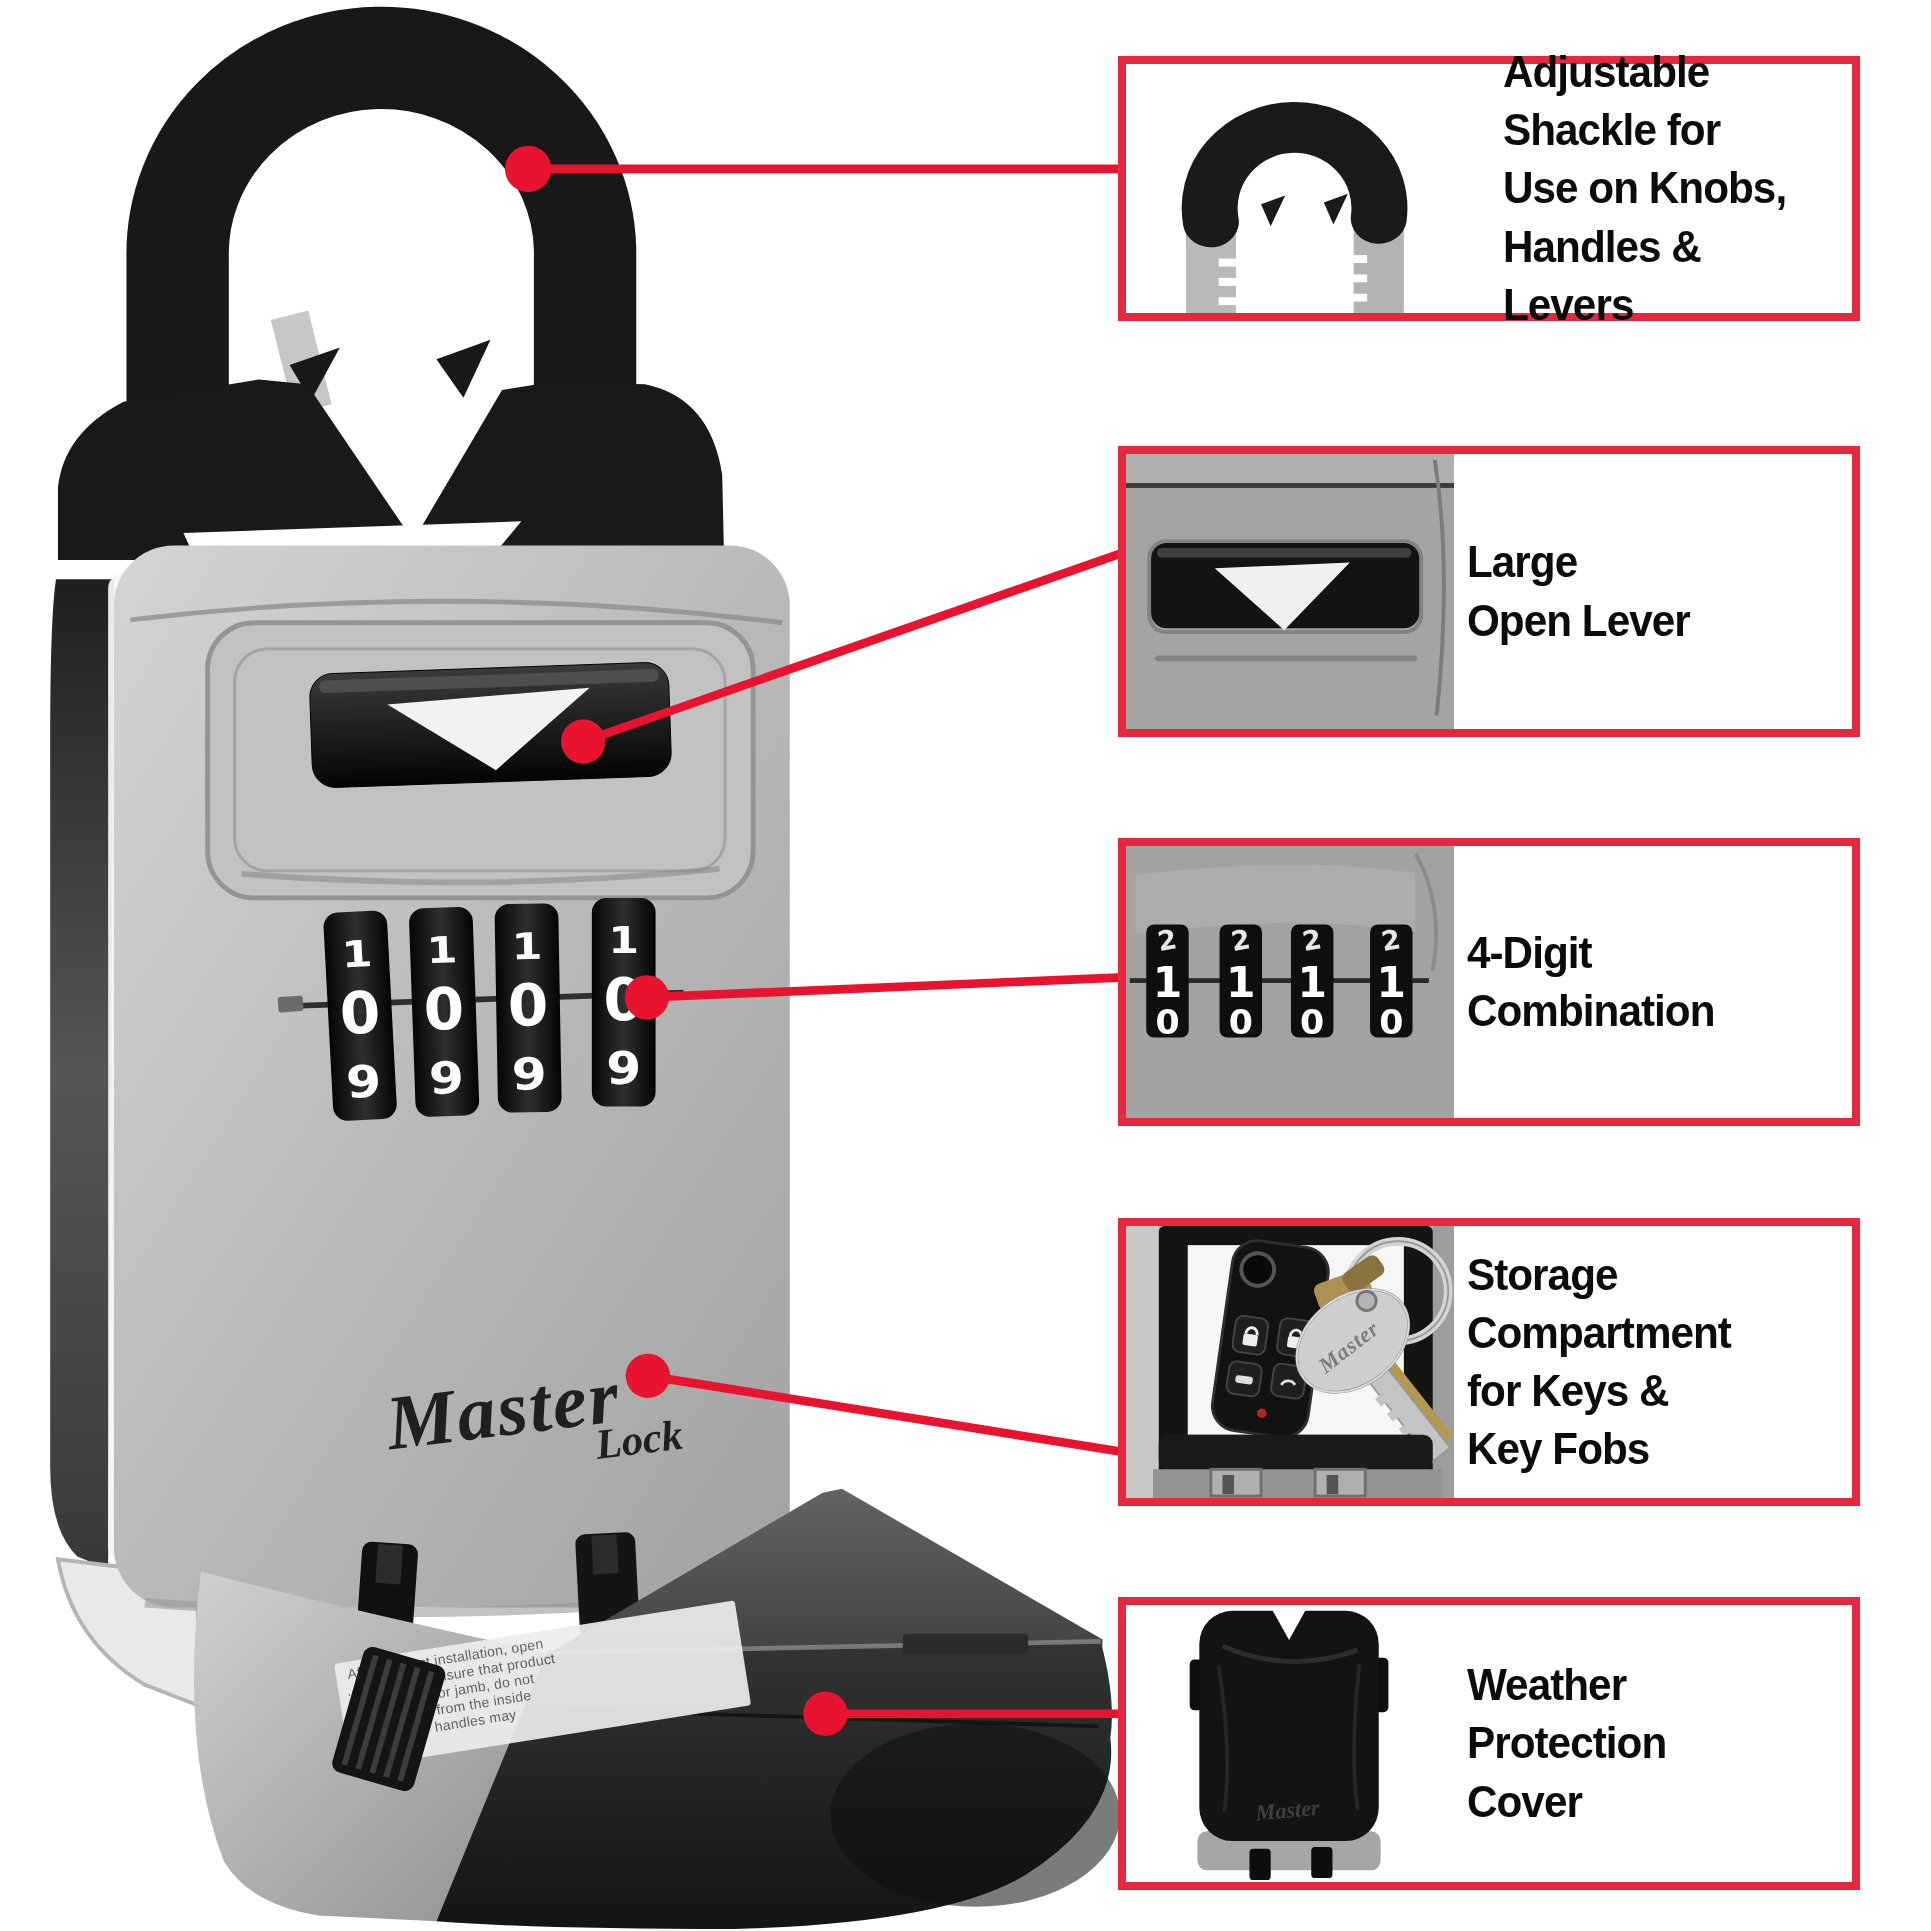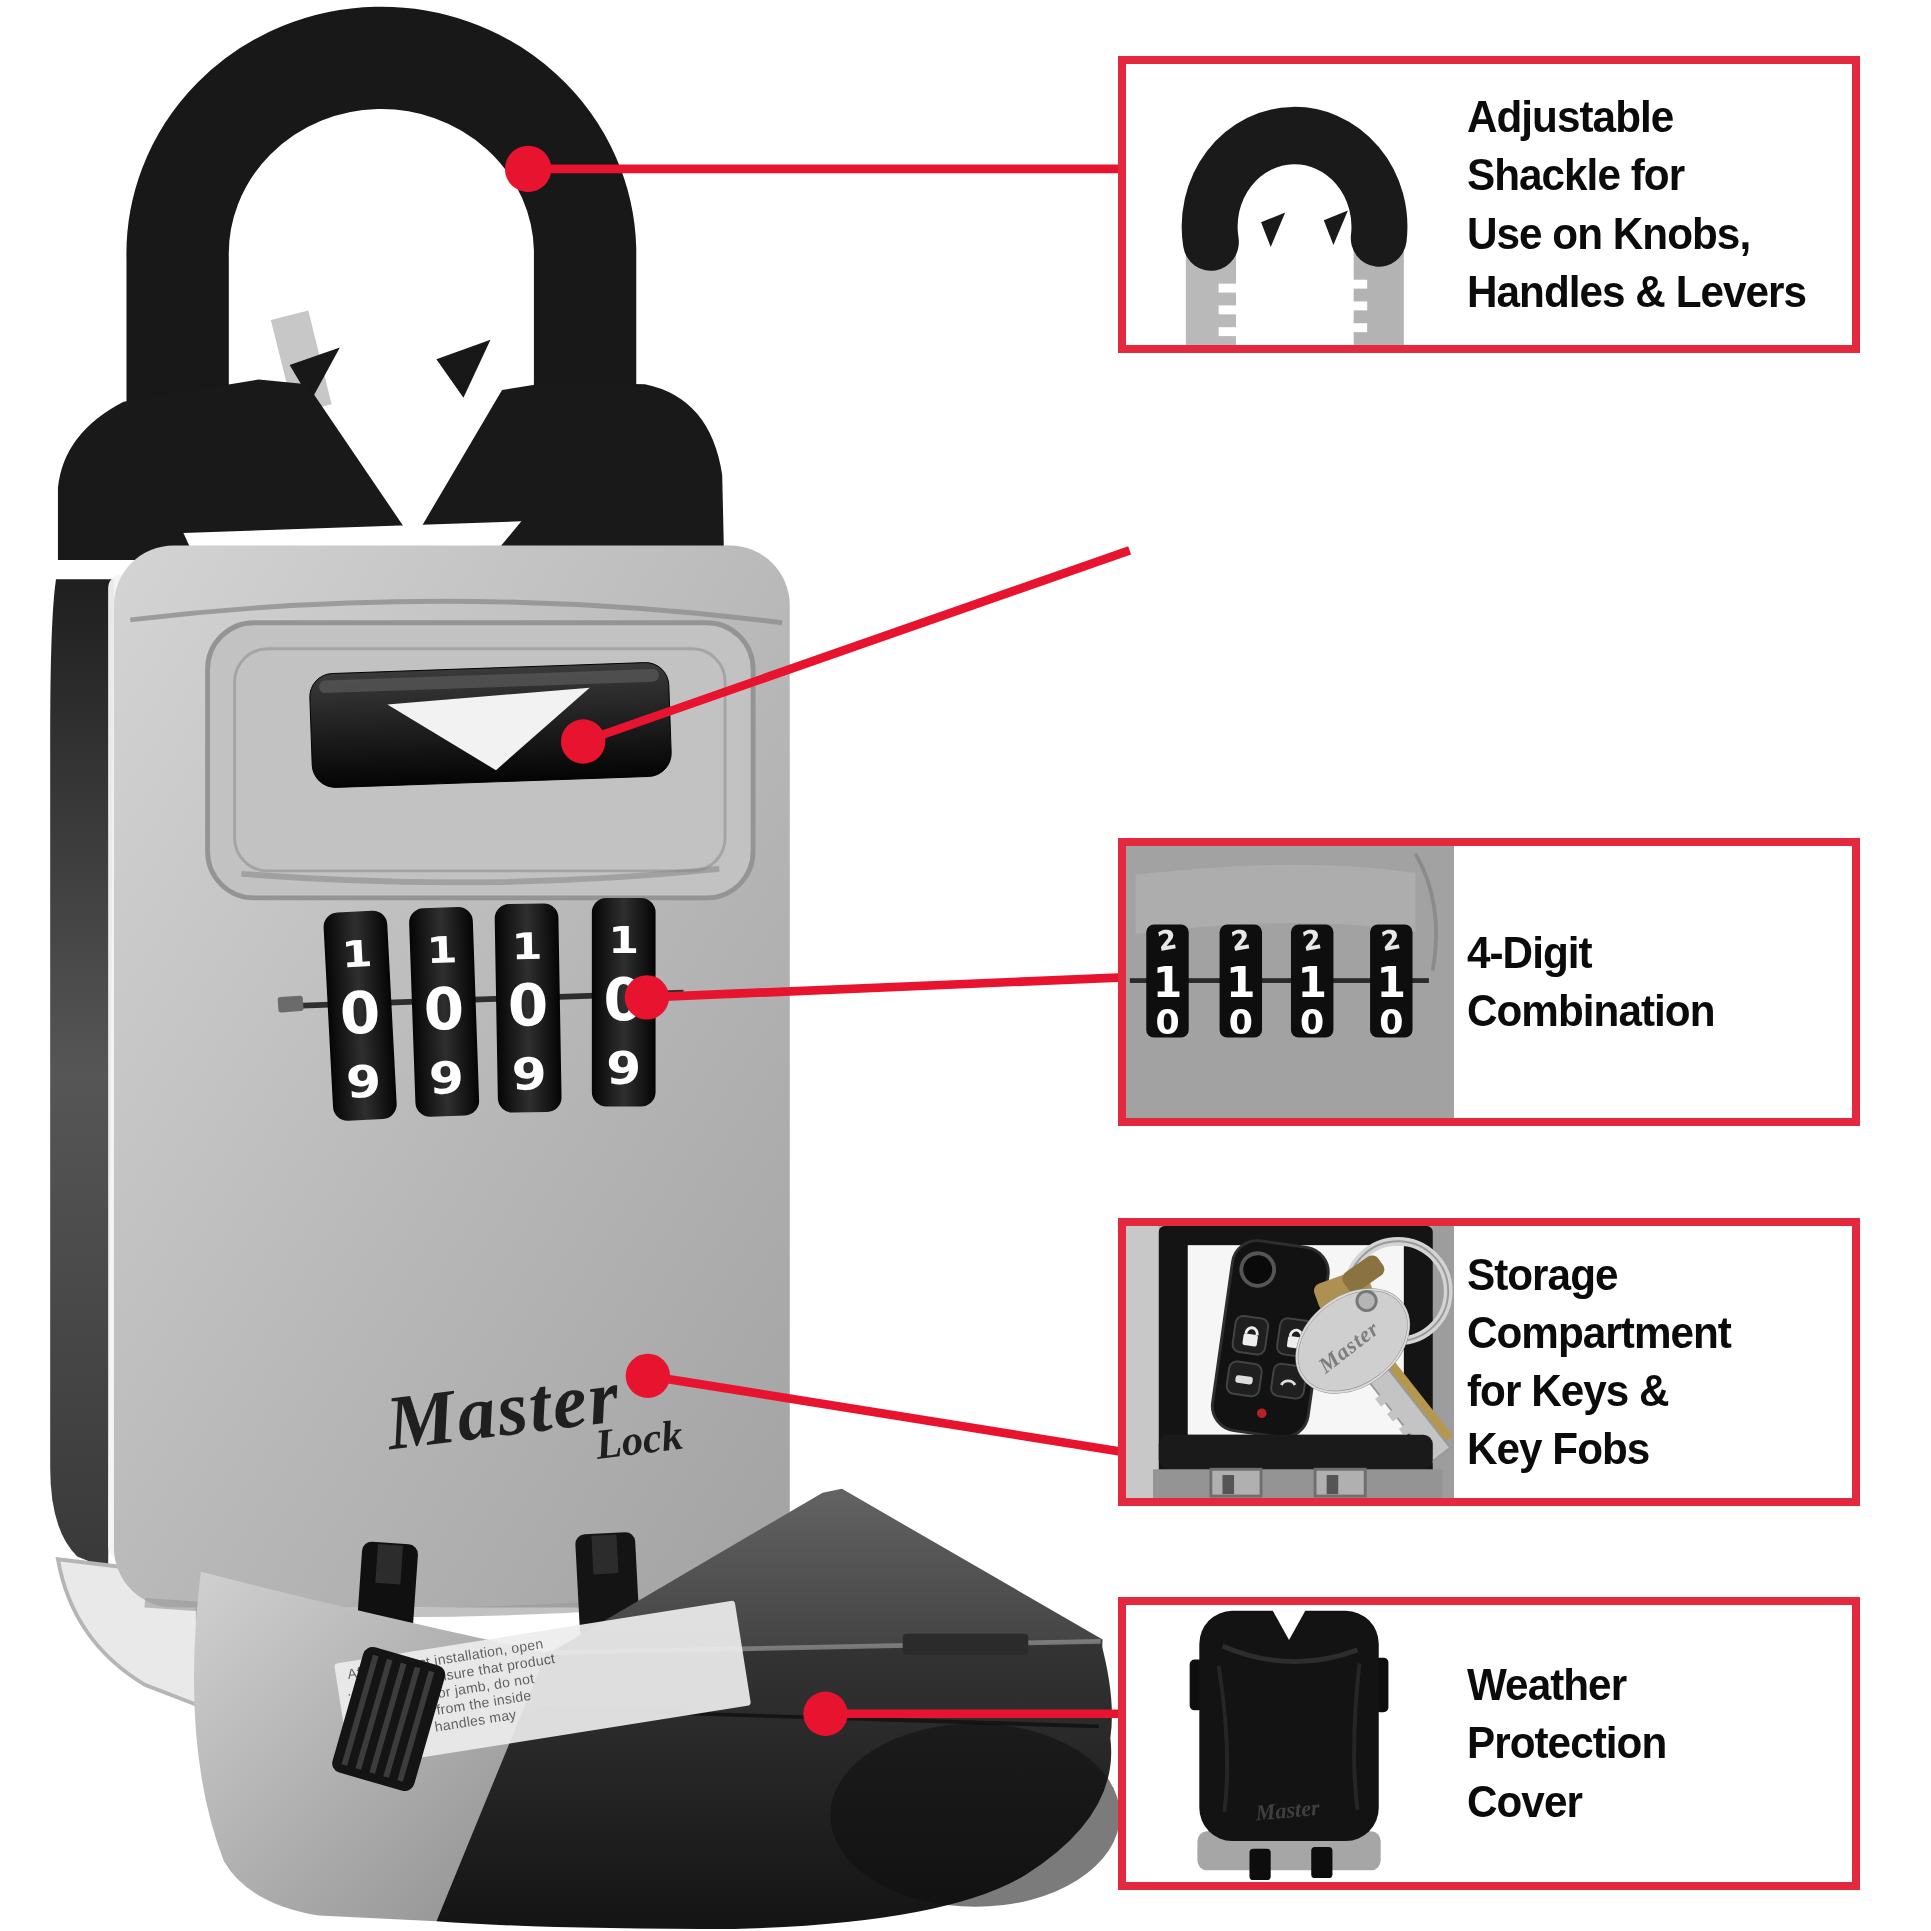--- a/index.html
+++ b/index.html
@@ -175,21 +175,21 @@
     </g>
     <g fill="#e8142f">
       <circle cx="547" cy="175" r="24"></circle>
       <circle cx="604" cy="768" r="23"></circle>
       <circle cx="670" cy="1033" r="23"></circle>
       <circle cx="671" cy="1425" r="23"></circle>
       <circle cx="855" cy="1775" r="23"></circle>
     </g>
   </svg>
 
-  <div class="callout-box" style="top:56px;height:297px;">
+  <div class="callout-box" style="top:56px;height:265px;gap:36px;">
     <div class="inset">
       <svg viewBox="0 0 340 284" preserveAspectRatio="none">
         <rect width="340" height="284" fill="#ffffff"></rect>
         <rect x="62" y="150" width="52" height="134" fill="#b9b9b9"></rect>
         <rect x="236" y="146" width="52" height="138" fill="#b3b3b3"></rect>
         <rect x="96" y="222" width="20" height="9" fill="#fff"></rect>
         <rect x="96" y="244" width="20" height="9" fill="#fff"></rect>
         <rect x="96" y="266" width="20" height="9" fill="#fff"></rect>
         <rect x="230" y="218" width="20" height="9" fill="#fff"></rect>
         <rect x="230" y="240" width="20" height="9" fill="#fff"></rect>
@@ -198,20 +198,37 @@
         <polygon points="140,160 165,150 150,185" fill="#1a1a1a"></polygon>
         <polygon points="205,158 230,148 215,183" fill="#1a1a1a"></polygon>
       </svg>
     </div>
     <div class="label">Adjustable
 Shackle for
 Use on Knobs,
 Handles &amp; Levers</div>
   </div>
 
+  <div class="callout-box" style="top:446px;height:291px;">
+    <div class="inset">
+      <svg viewBox="0 0 340 284" preserveAspectRatio="none">
+        <rect width="340" height="284" fill="#a4a4a4"></rect>
+        <rect width="340" height="30" fill="#b0b0b0"></rect>
+        <rect y="30" width="340" height="5" fill="#3a3a3a"></rect>
+        <path d="M 320,6 Q 338,120 322,270" stroke="#7c7c7c" stroke-width="4" fill="none"></path>
+        <rect x="24" y="90" width="282" height="94" rx="18" fill="none" stroke="#6d6d6d" stroke-width="4" opacity=".6"></rect>
+        <rect x="26" y="92" width="278" height="88" rx="16" fill="#131313"></rect>
+        <rect x="32" y="97" width="264" height="10" rx="5" fill="#4a4a4a" opacity=".8"></rect>
+        <polygon points="92,118 232,112 164,182" fill="#f0f0f0"></polygon>
+        <rect x="30" y="208" width="272" height="6" rx="3" fill="#7b7b7b" opacity=".8"></rect>
+      </svg>
+    </div>
+    <div class="label">Large
+Open Lever</div>
+  </div>
 
   <div class="callout-box" style="top:838px;height:288px;">
     <div class="inset">
       <svg viewBox="0 0 340 284" preserveAspectRatio="none" font-family="DejaVu Sans, sans-serif" font-weight="bold" text-anchor="middle">
         <rect width="340" height="284" fill="#a2a2a2"></rect>
         <path d="M 10,30 Q 180,10 300,28 L 300,90 Q 180,70 10,92 Z" fill="#adadad"></path>
         <path d="M 300,8 Q 330,60 318,130" stroke="#8b8b8b" stroke-width="4" fill="none"></path>
         <rect x="4" y="138" width="310" height="5" fill="#2a2a2a"></rect>
         <g>
           <rect x="21" y="82" width="44" height="118" rx="8" fill="#0e0e0e"></rect>

